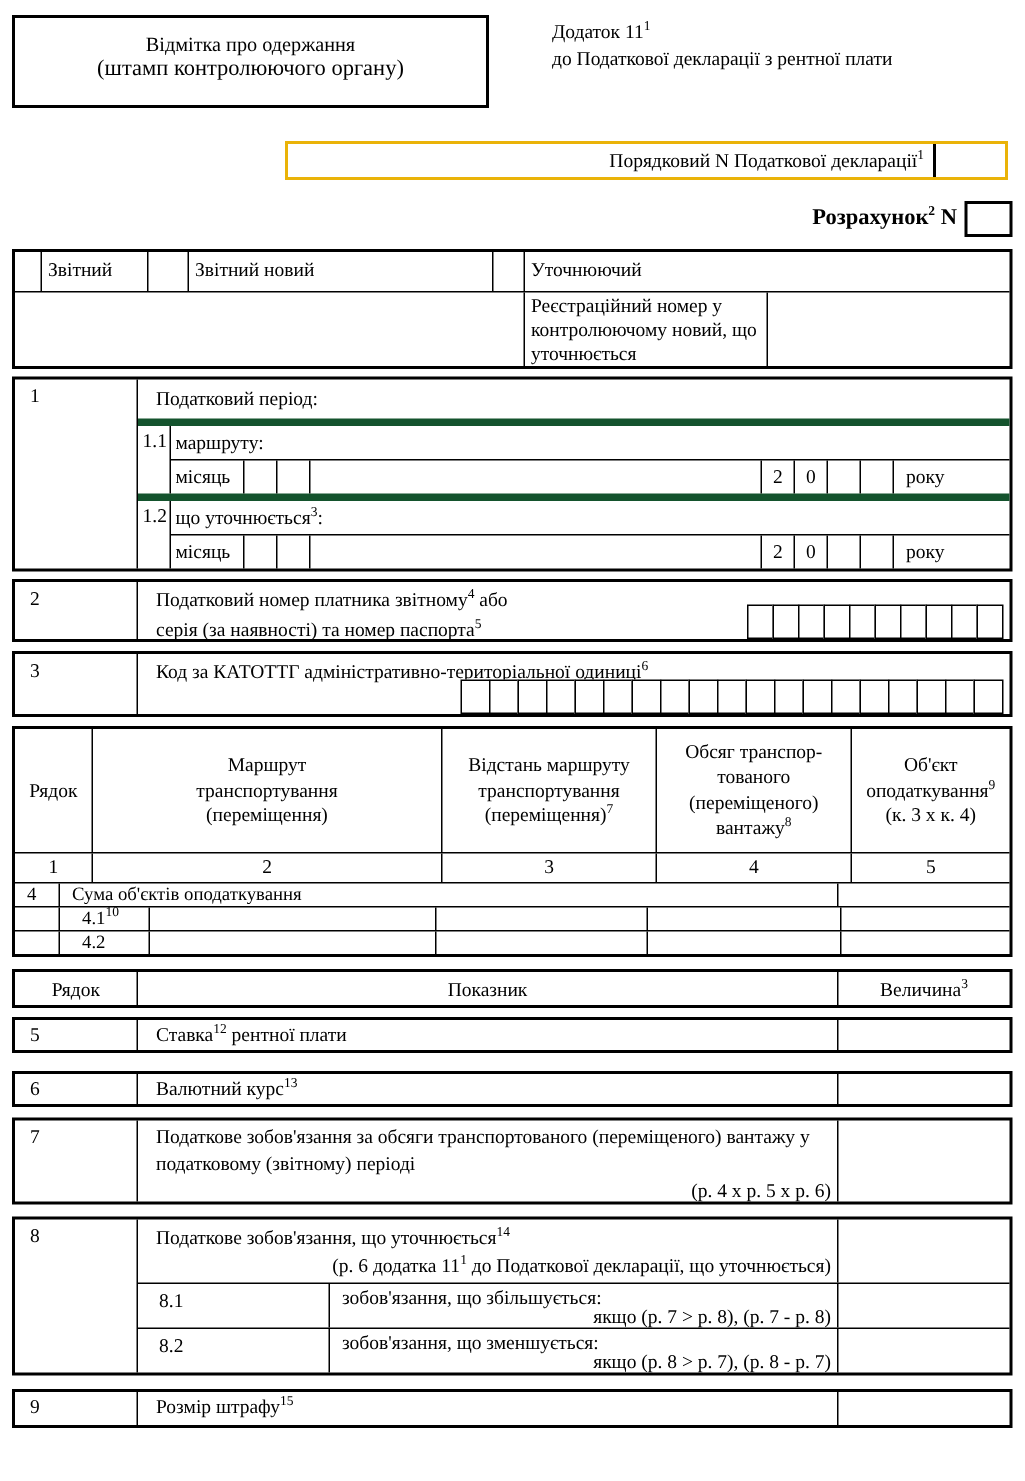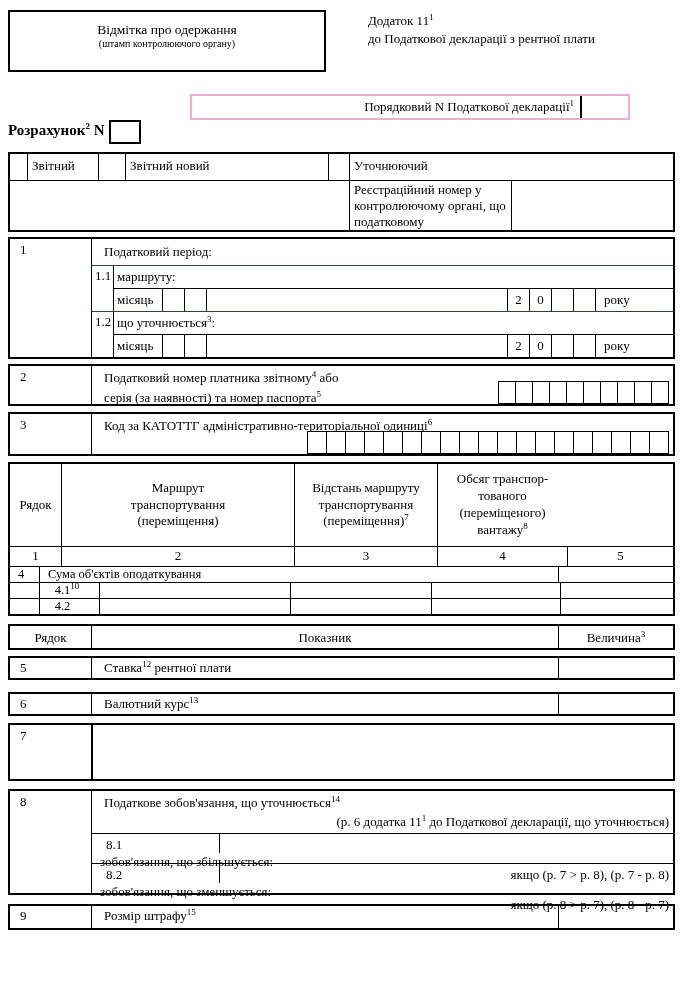--- a/index.html
+++ b/index.html
@@ -10,30 +10,30 @@
     font-size: 13px; position: relative; overflow: hidden;
   }
   .content { position: absolute; left: 8px; top: 0; width: 667px; }
   sup { font-size: 9px; line-height: 0; vertical-align: super; }
   .sec { border: 2px solid #000; background: #fff; }
 
   
   .top-row { display: flex; margin-top: 10px; }
   .stamp-box { width: 318px; height: 62px; border: 2px solid #000; text-align: center; padding-top: 10px; }
   .stamp-box .t1 { font-size: 13.5px; }
-  .stamp-box .t2 { font-size: 10px; }
+  .stamp-box .t2 { font-size: 15px; }
   .appendix { margin-left: 42px; padding-top: 2px; line-height: 18px; }
 
   
-  .serial-box { margin-left: 182px; margin-top: 22px; width: 440px; height: 26px; border: 2px solid #f9a8d4; display: flex; }
+  .serial-box { margin-left: 182px; margin-top: 22px; width: 482px; height: 26px; border: 2px solid #eab308; display: flex; }
   .serial-box .lbl { flex: 1; text-align: right; padding-right: 6px; line-height: 21px; }
   .serial-box .val { width: 48px; border-left: 2px solid #000; }
 
   
-  .calc-title { text-align: left; margin-top: 0; font-weight: bold; }
+  .calc-title { text-align: right; margin-top: 14px; font-weight: bold; }
   .calc-title .line1 { font-size: 15px; }
   .numbox { display: inline-block; width: 32px; height: 24px; border: 2px solid #000; vertical-align: middle; margin-left: 5px; }
   .calc-title .line2 { font-size: 15px; max-width: 620px; margin: 2px auto 0 auto; line-height: 20px; }
 
   
   .decl { margin-top: 8px; }
   .decl .r1 { display: flex; height: 26px; line-height: 24px; }
   .decl .r1 > div { border-left: 1px solid #000; }
   .decl .r1 > div:first-child { border-left: none; }
   .cbx { width: 17px; }
@@ -47,21 +47,21 @@
   .decl .r2 .reg-lbl { width: 162px; border-left: 1px solid #000; padding: 1px 4px; line-height: 16px; }
   .decl .r2 .reg-val { flex: 1; border-left: 1px solid #000; }
 
   
   .numcol { width: 82px; border-right: 1px solid #000; padding: 3px 0 0 10px; }
   .sec-flex { display: flex; }
   .sec-body { flex: 1; }
 
   
   .s1-rowA { height: 26px; line-height: 25px; padding-left: 12px; }
-  .s1-group { border-top: 1px solid #14532d; display: flex; }
+  .s1-group { border-top: 5px solid #14532d; display: flex; }
   .s1-subcol { width: 22px; border-right: 1px solid #000; padding: 2px 0 0 3px; }
   .s1-sub-body { flex: 1; }
   .s1-lbl-row { height: 22px; line-height: 21px; padding-left: 3px; }
   .s1-month-row { height: 23px; border-top: 1px solid #000; display: flex; line-height: 21px; }
   .s1-month-row > div { border-left: 1px solid #000; }
   .s1-month-row > .mlab { border-left: none; width: 48px; padding-left: 3px; }
   .dcell { width: 22px; text-align: center; }
   .mlong { flex: 1; }
   .yrlab { width: 78px; padding-left: 8px; }
 
@@ -99,23 +99,23 @@
   .srow .lblcell { flex: 1; padding: 2px 0 0 12px; }
   .srow .numcol { padding-top: 2px; }
 
   
   .r7 { display: flex; height: 58px; }
   .r7 .body { flex: 1; padding: 2px 2px 0 12px; line-height: 18px; }
   .formula { text-align: right; padding-right: 2px; }
 
   
   .r8-right { flex: 1; display: flex; flex-direction: column; }
-  .r8-r1 { height: 42px; display: flex; flex-direction: column; }
+  .r8-r1 { height: 42px; display: flex; }
   .r8-r1 .body { flex: 1; padding: 2px 2px 0 12px; line-height: 19px; }
-  .r8-sub { height: 30px; border-top: 1px solid #000; display: flex; flex-direction: column; }
+  .r8-sub { height: 30px; border-top: 1px solid #000; display: flex; }
   .r8-subnum { width: 128px; border-right: 1px solid #000; padding: 3px 0 0 14px; }
   .r8-sub .body { flex: 1; padding: 2px 2px 0 8px; line-height: 13px; }
   .mt5 { margin-top: 5px; } .mt6 { margin-top: 6px; } .mt7 { margin-top: 7px; }
   .mt8 { margin-top: 8px; } .mt9 { margin-top: 9px; } .mt12 { margin-top: 12px; }
 </style>
 </head>
 <body>
 
 <div class="page">
 <div class="content">
@@ -144,21 +144,21 @@
     <div class="r1">
       <div class="cbx"></div>
       <div class="lab1">Звітний</div>
       <div class="cbx2"></div>
       <div class="lab2">Звітний новий</div>
       <div class="cbx3"></div>
       <div class="lab3">Уточнюючий</div>
     </div>
     <div class="r2">
       <div class="empty-left"></div>
-      <div class="reg-lbl">Реєстраційний номер у контролюючому органі, що податковому</div>
+      <div class="reg-lbl">Реєстраційний номер у контролюючому новий, що уточнюється</div>
       <div class="reg-val"></div>
     </div>
   </div>
 
   <div class="sec sec-flex mt5">
     <div class="numcol">1</div>
     <div class="sec-body">
       <div class="s1-rowA">Податковий період:</div>
       <div class="s1-group">
         <div class="s1-subcol">1.1</div>
@@ -251,20 +251,23 @@
       <div class="c2" style="white-space: pre-line;">Маршрут
 транспортування
 (переміщення)</div>
       <div class="c3" style="white-space: pre-line;"><span><span>Відстань маршруту
 транспортування
 (переміщення)</span><sup>7</sup></span></div>
       <div class="c4" style="white-space: pre-line;"><span><span>Обсяг транспор-
 тованого
 (переміщеного)
 вантажу</span><sup>8</sup></span></div>
+      <div class="c5" style="white-space: pre-line;"><span><span>Об'єкт
+оподаткування</span><sup>9</sup><span>
+(к. 3 х к. 4)</span></span></div>
     </div>
     <div class="nrow">
       <div class="c1">1</div>
       <div class="c2">2</div>
       <div class="c3">3</div>
       <div class="c4">4</div>
       <div class="c5">5</div>
     </div>
     <div class="drow">
       <div class="rn">4</div>
@@ -302,20 +305,24 @@
   </div>
 
   <div class="sec srow mt12">
     <div class="numcol">6</div>
     <div class="lblcell"><span>Валютний курс</span><sup>13</sup></div>
     <div class="valcol"></div>
   </div>
 
   <div class="sec r7 mt7">
     <div class="numcol">7</div>
+    <div class="body">
+      <div style="max-width:478px;">Податкове зобов'язання за обсяги транспортованого (переміщеного) вантажу у податковому (звітному) періоді</div>
+      <div class="formula">(р. 4 х р. 5 х р. 6)</div>
+    </div>
     <div class="valcol"></div>
   </div>
 
   <div class="sec sec-flex mt8">
     <div class="numcol">8</div>
     <div class="r8-right">
       <div class="r8-r1">
         <div class="body">
           <div><span>Податкове зобов'язання, що уточнюється</span><sup>14</sup></div>
           <div class="formula"><span>(р. 6 додатка 11</span><sup>1</sup><span> до Податкової декларації, що уточнюється)</span></div>

